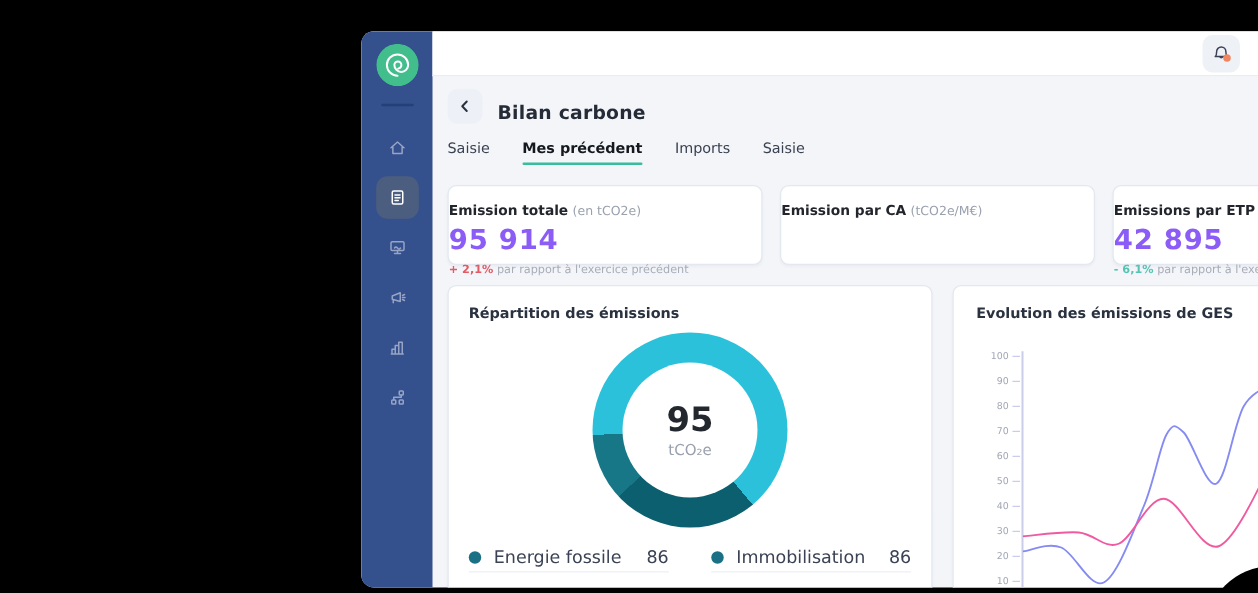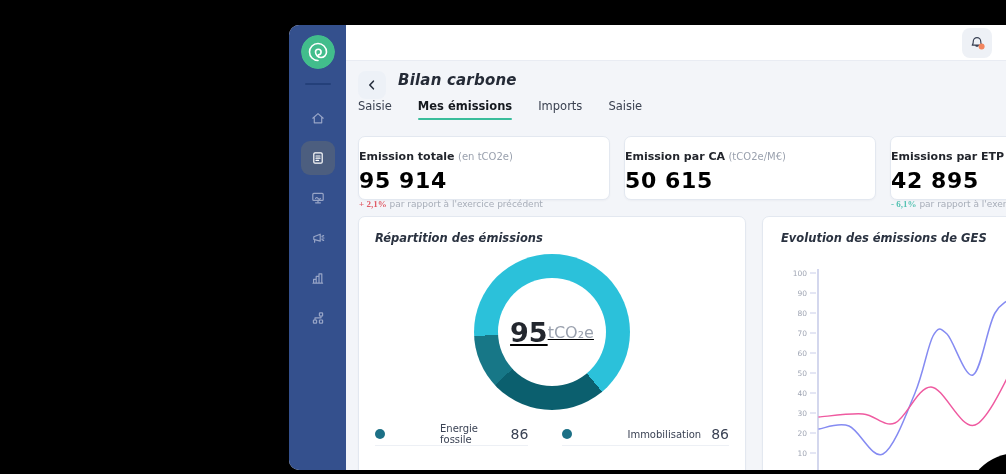--- a/index.html
+++ b/index.html
@@ -18,56 +18,56 @@
   .side-item.active svg { stroke:#FFFFFF; }
 
   
   .main { flex:1; display:flex; flex-direction:column; min-width:0; }
   .topbar { height:36px; flex:0 0 36px; background:#FFFFFF; border-bottom:1px solid #E9ECF3; position:relative; }
   .bell-btn { position:absolute; right:16px; top:3px; width:30px; height:30px; border-radius:8px; background:#EEF1F6; display:flex; align-items:center; justify-content:center; cursor:pointer; }
   .bell-btn svg { overflow:visible; }
 
   .content { padding:6px 12px 0 12px; }
 
-  .header-row { display:flex; align-items:flex-start; gap:12px; margin-top:4px;font-style:italic; }
+  .header-row { display:flex; align-items:flex-end; gap:12px; margin-top:4px; }
   .back-btn { width:28px; height:28px; border-radius:8px; background:#EDF1F7; border:none; display:flex; align-items:center; justify-content:center; cursor:pointer; }
   .back-btn svg { stroke:#2A3240; stroke-width:1.6; fill:none; stroke-linecap:round; stroke-linejoin:round; }
   .page-title { font-size:15px; font-weight:700; color:#252B37; letter-spacing:.2px; }
 
-  .tabs { display:flex; gap:26px; padding-bottom:9px; }
+  .tabs { display:flex; gap:26px; margin-top:12px; padding-bottom:9px; }
   .tab { position:relative; font-size:11.5px; color:#3A4150; cursor:pointer; padding-bottom:5px; }
   .tab.active { font-weight:700; color:#15191F; }
   .tab.active::after { content:""; position:absolute; left:0; right:0; bottom:-2px; height:2.5px; background:#3ABD9C; border-radius:2px; }
 
   .kpi-row { display:flex; gap:14px; margin-top:9px; }
   .card { background:#FFFFFF; border:1px solid #E3E8F0; border-radius:7px; box-shadow:0 1px 2px rgba(40,50,80,.04); }
   .kpi-card { width:252px; flex:0 0 252px; height:64px; padding:13px 0; }
   .kpi-title-row { font-size:11px; }
   .kpi-title { font-weight:700; color:#22252C; }
   .kpi-unit { color:#9AA1AE; font-size:10px; }
-  .kpi-value { font-size:22px; font-weight:700; color:#000000; letter-spacing:.6px; margin-top:5px; }
+  .kpi-value { font-size:22px; font-weight:700; color:#8b5cf6; letter-spacing:.6px; margin-top:5px; }
   .kpi-delta { font-size:9px; color:#A7ADB8; margin-top:6px; }
-  .kpi-delta .pct { font-weight:700;font-family:Liberation Serif, serif; }
+  .kpi-delta .pct { font-weight:700; }
 
   .charts-row { display:flex; gap:16px; margin-top:16px; }
   .donut-card { width:388px; flex:0 0 388px; height:300px; padding:14px 16px; }
   .line-card  { width:330px; flex:0 0 330px; height:300px; padding:14px 18px; }
-  .chart-title { font-size:11.5px; font-weight:600; color:#2A3240;font-style:italic; }
+  .chart-title { font-size:11.5px; font-weight:600; color:#2A3240; }
 
   .donut-wrap { display:flex; justify-content:center; margin-top:9px; }
   .donut { width:156px; height:156px; border-radius:50%; position:relative; }
   .donut-hole { position:absolute; left:24px; top:24px; width:108px; height:108px; border-radius:50%; background:#FFFFFF;
-    display:flex; align-items:center; justify-content:center;text-decoration:underline; }
+    display:flex; flex-direction:column; align-items:center; justify-content:center; }
   .donut-value { font-size:27px; font-weight:700; color:#23272E; }
-  .donut-unit { font-size:16px; color:#9AA1AE; margin-top:1px; }
+  .donut-unit { font-size:12px; color:#9AA1AE; margin-top:1px; }
 
   .legend { display:grid; grid-template-columns:1fr 1fr; column-gap:34px; margin-top:13px; }
   .legend-row { display:flex; align-items:center; gap:10px; height:23px; border-bottom:1px solid #EDF0F5; }
   .legend-dot { width:10px; height:10px; border-radius:50%; background:#1C7086; flex:0 0 10px; }
-  .legend-label { font-size:10px; color:#3A4254; flex:1;margin-left:45px; }
+  .legend-label { font-size:14px; color:#3A4254; flex:1; }
   .legend-value { font-size:14px; color:#3A4254; }
 
   .linechart-wrap { margin-top:22px; }
   .linechart-wrap text { font-family:"DejaVu Sans",sans-serif; font-size:7.5px; fill:#A0A6B4; }
 
   .corner-circle { position:absolute; left:965px; top:453px; width:104px; height:104px; border-radius:50%; background:#000; z-index:20; }
 </style>
 </head>
 <body>
 
@@ -134,21 +134,21 @@
         <button class="back-btn">
           <svg width="14" height="14" viewBox="0 0 14 14">
             <path d="M8.4 3.2 4.8 7l3.6 3.8"></path>
           </svg>
         </button>
         <div class="page-title">Bilan carbone</div>
       </div>
 
       <div class="tabs">
         <div class="tab">Saisie</div>
-        <div class="tab active">Mes émissions</div>
+        <div class="tab active">Mes précédent</div>
         <div class="tab">Imports</div>
         <div class="tab">Saisie</div>
       </div>
 
       <div class="kpi-row">
         <div class="card kpi-card">
           <div class="kpi-title-row">
             <span class="kpi-title">Emission totale</span>
             <span class="kpi-unit">(en tCO2e)</span>
           </div>
@@ -156,21 +156,20 @@
           <div class="kpi-delta">
             <span class="pct" style="color: rgb(224, 91, 102);">+ 2,1%</span>
             <span>par rapport à l'exercice précédent</span>
           </div>
         </div>
         <div class="card kpi-card">
           <div class="kpi-title-row">
             <span class="kpi-title">Emission par CA</span>
             <span class="kpi-unit">(tCO2e/M€)</span>
           </div>
-          <div class="kpi-value">50 615</div>
         </div>
         <div class="card kpi-card">
           <div class="kpi-title-row">
             <span class="kpi-title">Emissions par ETP</span>
             
           </div>
           <div class="kpi-value">42 895</div>
           <div class="kpi-delta">
             <span class="pct" style="color: rgb(87, 195, 179);">- 6,1%</span>
             <span>par rapport à l'exercice précédent</span>

